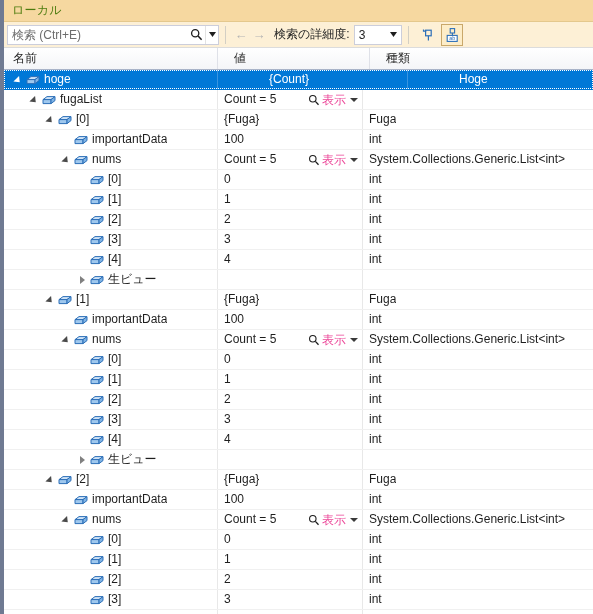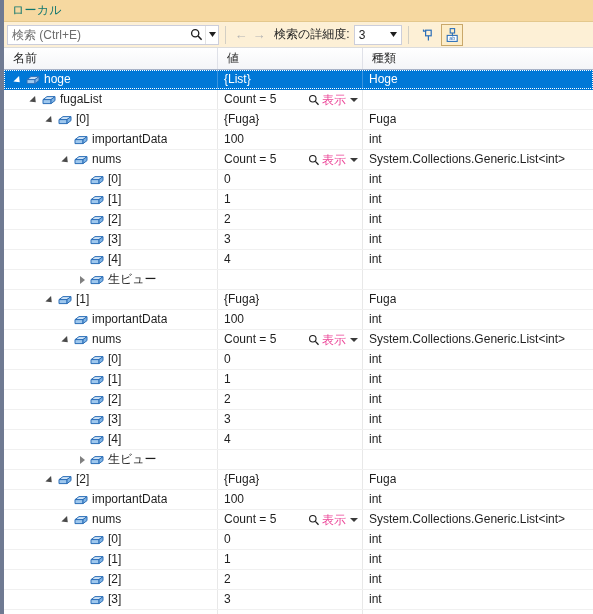--- a/index.html
+++ b/index.html
@@ -44,21 +44,21 @@
     background: #f6d8a0;
     border-bottom: 1px solid #e4c88d;
     display: flex;
     align-items: center;
     padding-left: 12px;
     box-sizing: border-box;
     flex: 0 0 auto;
   }
   .titlebar .title {
     font-size: 12px;
-    color: #0f766e;
+    color: #4d7c0f;
     letter-spacing: 0.2px;
   }
 
   
   .toolbar {
     height: 26px;
     background: #fdf0d6;
     border-bottom: 1px solid #dcdcdc;
     display: flex;
     align-items: center;
@@ -163,20 +163,21 @@
 
   
   .grid-header {
     height: 22px;
     background: linear-gradient(to bottom, #ffffff 0%, #f4f5f8 100%);
     border-bottom: 1px solid #a9b4c9;
     display: flex;
     box-sizing: border-box;
     flex: 0 0 auto;
     padding-left: 4px;
+    gap: 7px;
   }
   .gh-cell {
     box-sizing: border-box;
     display: flex;
     align-items: center;
     padding-left: 9px;
     font-size: 12px;
     color: #1e1e1e;
     border-right: 1px solid #dfe1e8;
     height: 100%;
@@ -200,20 +201,21 @@
     display: flex;
     align-items: stretch;
     border-bottom: 1px solid #f0f0f0;
     box-sizing: border-box;
     position: relative;
   }
   .row.selected {
     background: #0078d7;
     color: #ffffff;
     border-bottom: 1px solid #0078d7;
+    gap: 45px;
   }
   .row.selected .cell { border-right-color: #3a95e0; }
   .row.selected .name-text,
   .row.selected .val-text,
   .row.selected .type-text { color: #ffffff; }
 
   .focus-outline {
     position: absolute;
     left: 0; top: 0; right: 0; bottom: 0;
     border: 1px dotted #ffffff;
@@ -395,21 +397,21 @@
           </span>
           <svg class="vsicon" viewBox="0 0 16 16">
             <path d="M2 7.6 L6 4.6 L14 4.6 L10 7.6 Z" fill="#cfe3f7" stroke="#2c6fb8" stroke-width="1"></path>
             <path d="M2 7.6 L10 7.6 L10 11.6 L2 11.6 Z" fill="#9fc8ee" stroke="#2c6fb8" stroke-width="1"></path>
             <path d="M10 7.6 L14 4.6 L14 8.6 L10 11.6 Z" fill="#7fb3e4" stroke="#2c6fb8" stroke-width="1"></path>
           </svg>
           <span class="name-text">hoge</span>
         </div>
         <div class="cell c-value">
           <div class="val-wrap">
-            <span class="val-text">{List}</span>
+            <span class="val-text">{Count}</span>
           </div>
         </div>
         <div class="cell c-type">
           <span class="type-text">Hoge</span>
         </div>
         <div class="focus-outline"></div>
       </div>
       <div class="row">
         <div class="cell c-name">
           <span class="indent" style="width: 24px;"></span>

